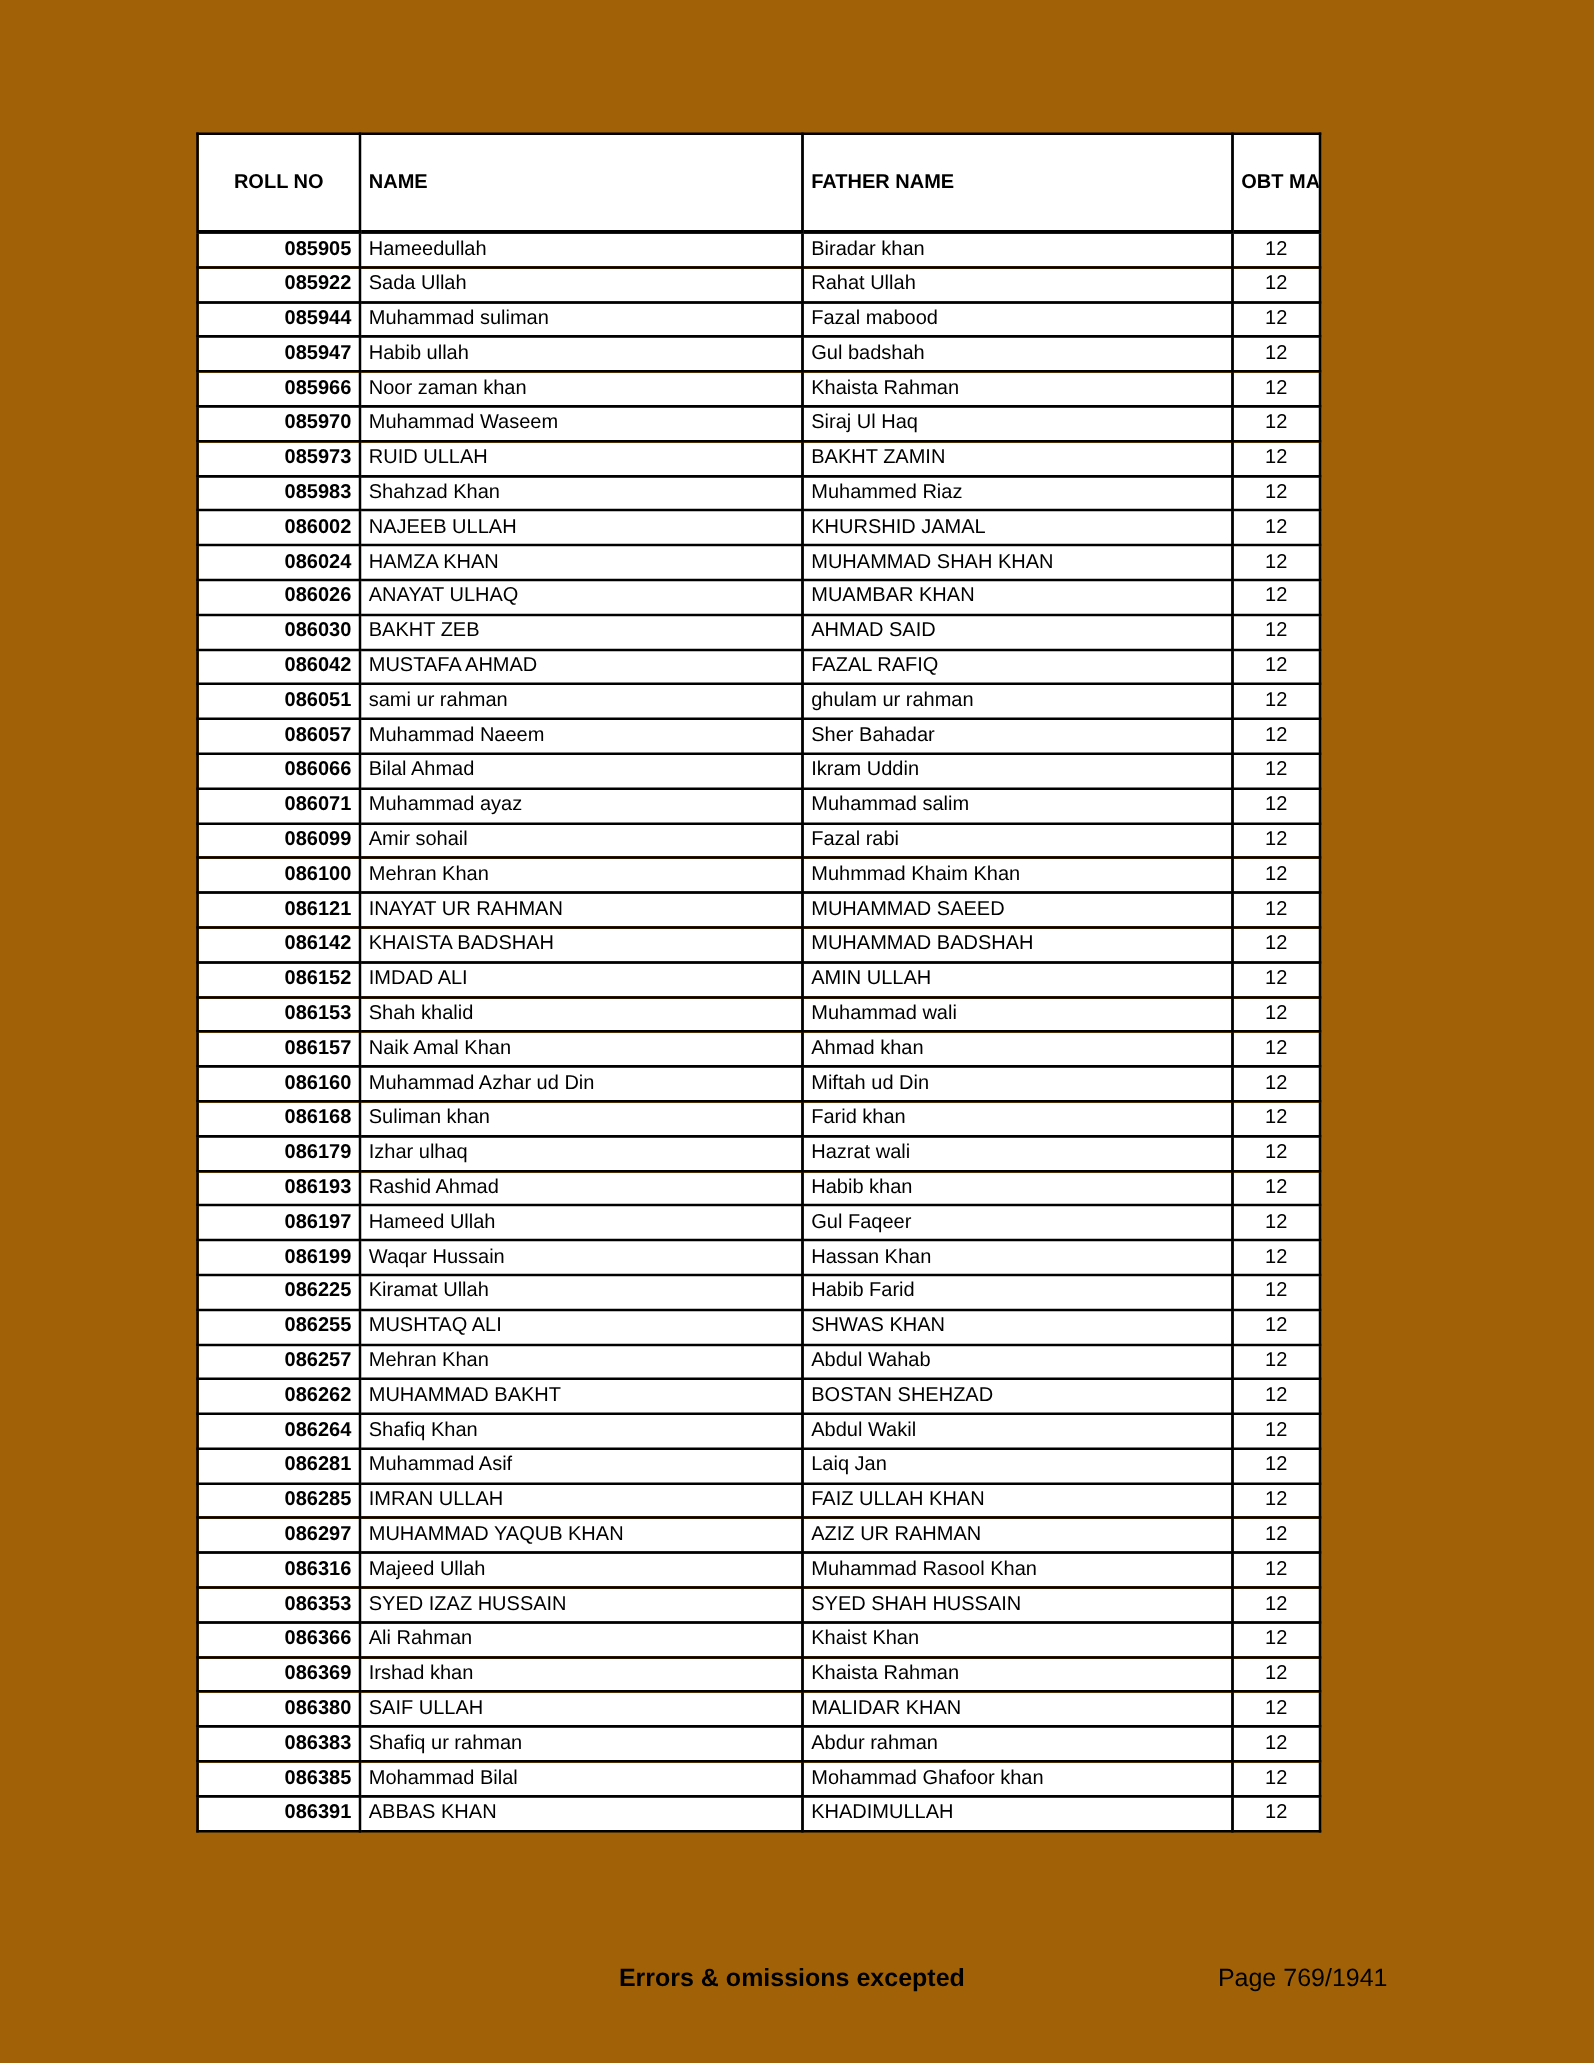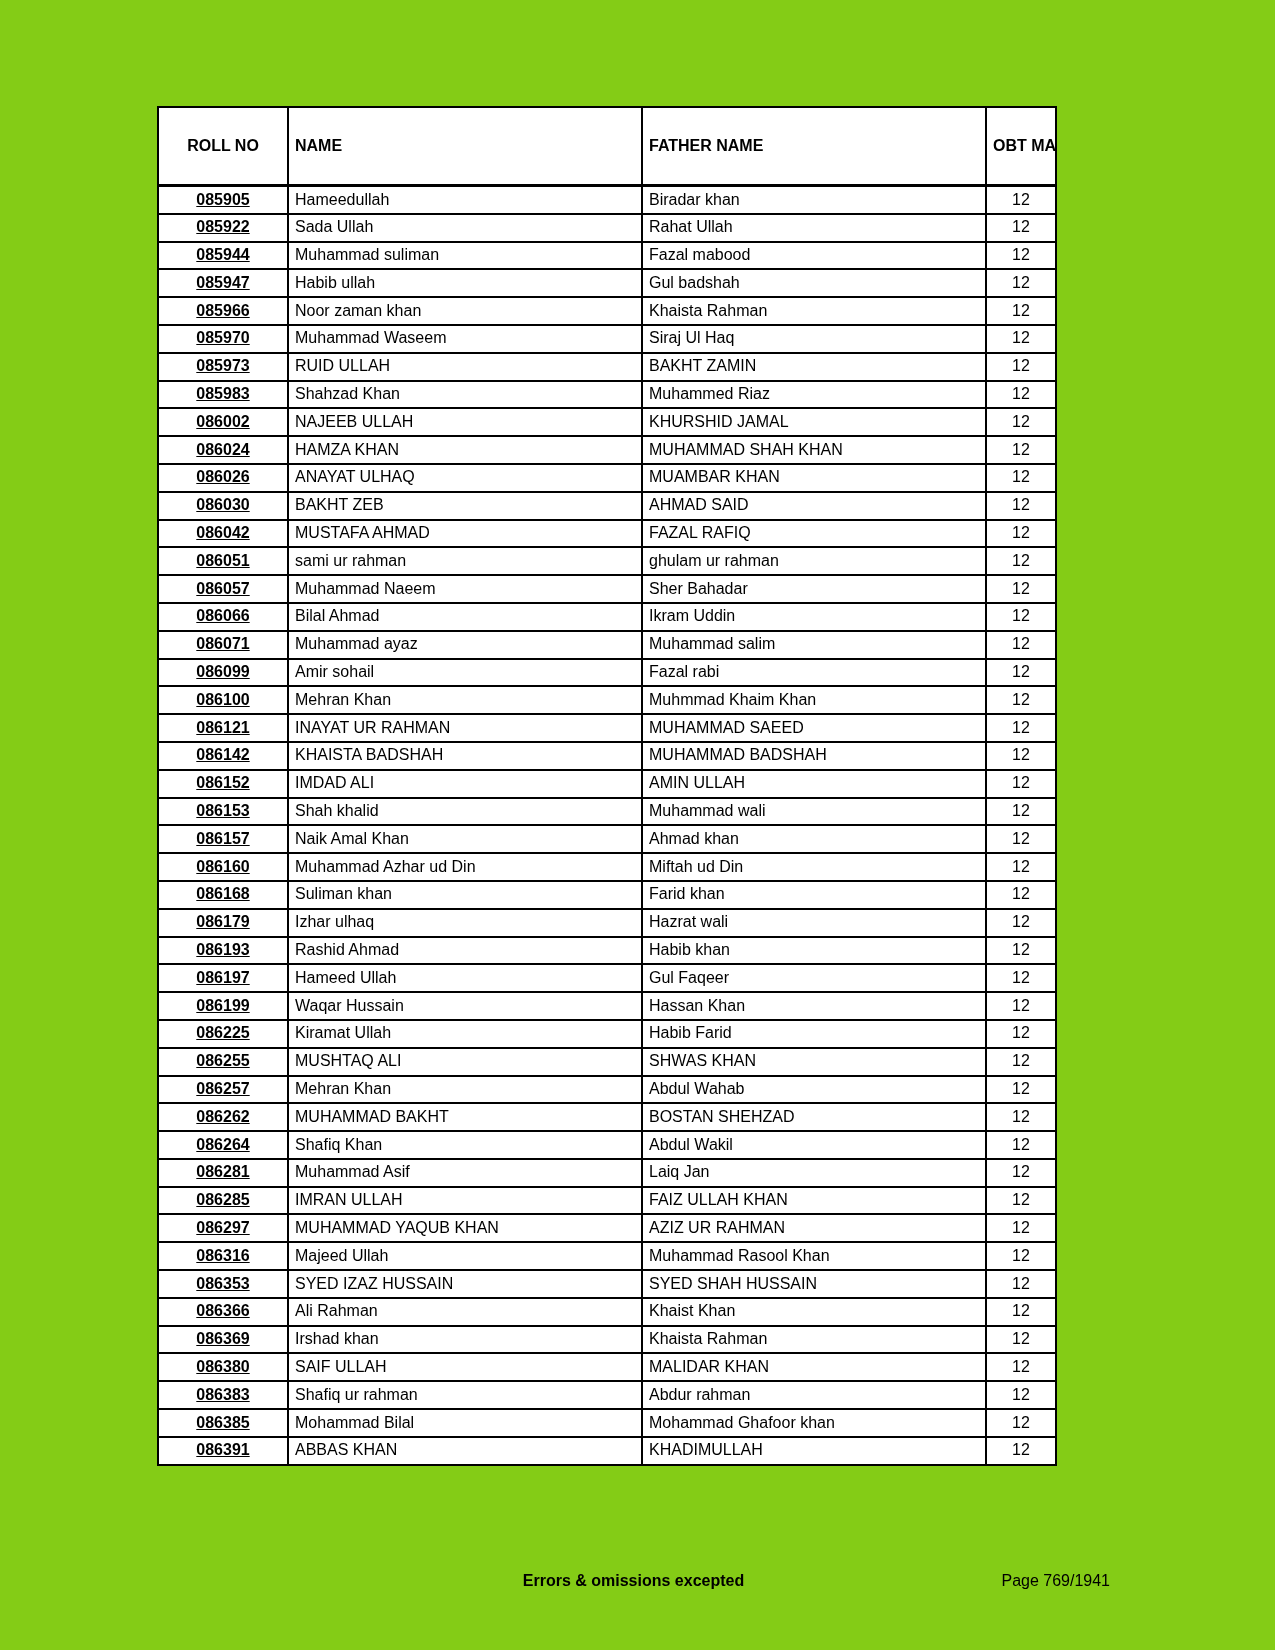--- a/index.html
+++ b/index.html
@@ -6,21 +6,21 @@
     margin: 0;
     padding: 0;
     background: #ffffff;
     font-family: "Liberation Sans", sans-serif;
     color: #000000;
   }
   .page {
     position: relative;
     width: 1275px;
     height: 1650px;
-    background: #84cc16;
+    background: #a16207;
     overflow: hidden;
   }
   table.results {
     position: absolute;
     left: 157px;
     top: 106px;
     width: 898px;
     border-collapse: collapse;
     table-layout: fixed;
   }
@@ -47,34 +47,33 @@
   th.h-roll { text-align: center; }
   th.h-name, th.h-father { text-align: left; margin-left: 32px; }
   th.h-marks {
     text-align: center;
     white-space: normal;
     font-size: 15px;
     padding: 1px 2px;
   }
   table.results tbody td { height: 23.8px; }
   td.cell-roll {
-    text-align: center;
+    text-align: right;
     font-weight: bold;
-    text-decoration: underline;
   }
   td.cell-name, td.cell-father { text-align: left; }
   td.cell-marks { text-align: center; }
 
   .footer {
     position: absolute;
     left: 157px;
     top: 1572px;
     width: 953px;
     height: 24px;
-    font-size: 16px;
+    font-size: 20px;
   }
   .footer-note {
     position: absolute;
     left: 0;
     width: 100%;
     text-align: center;
     font-weight: bold;
   }
   .footer-page {
     position: absolute;

